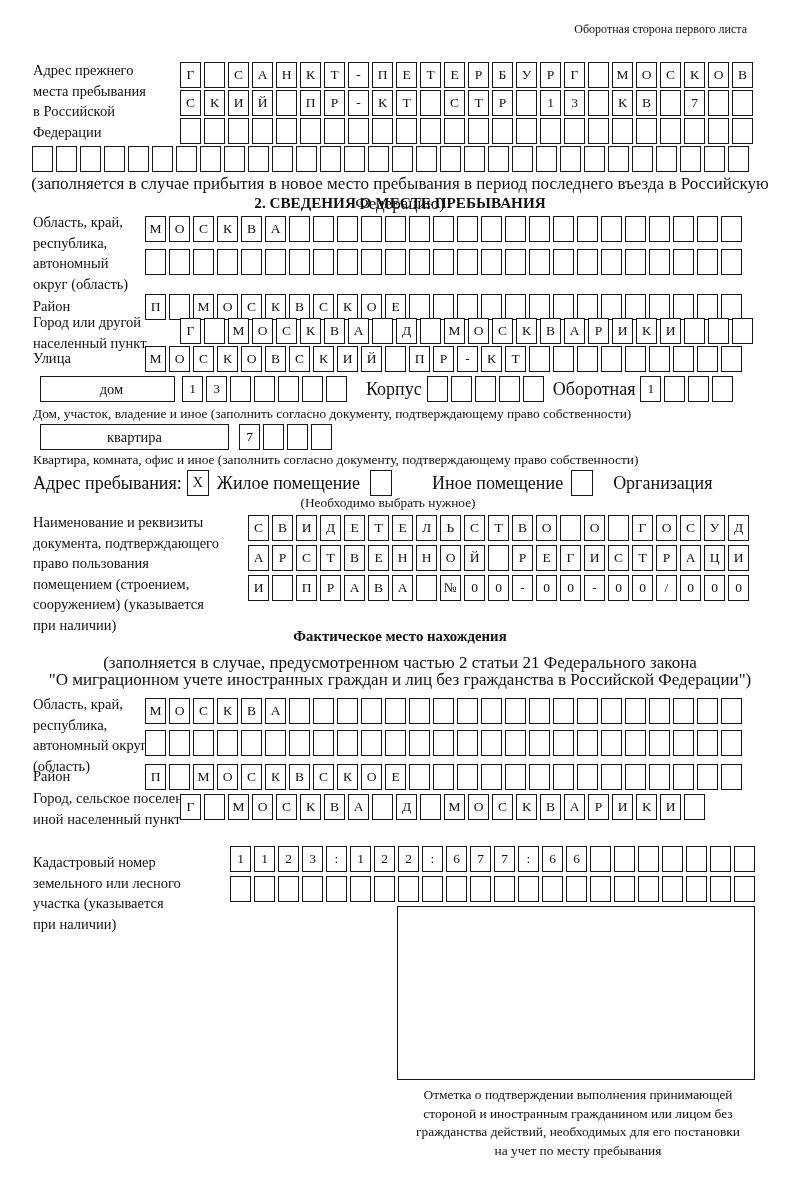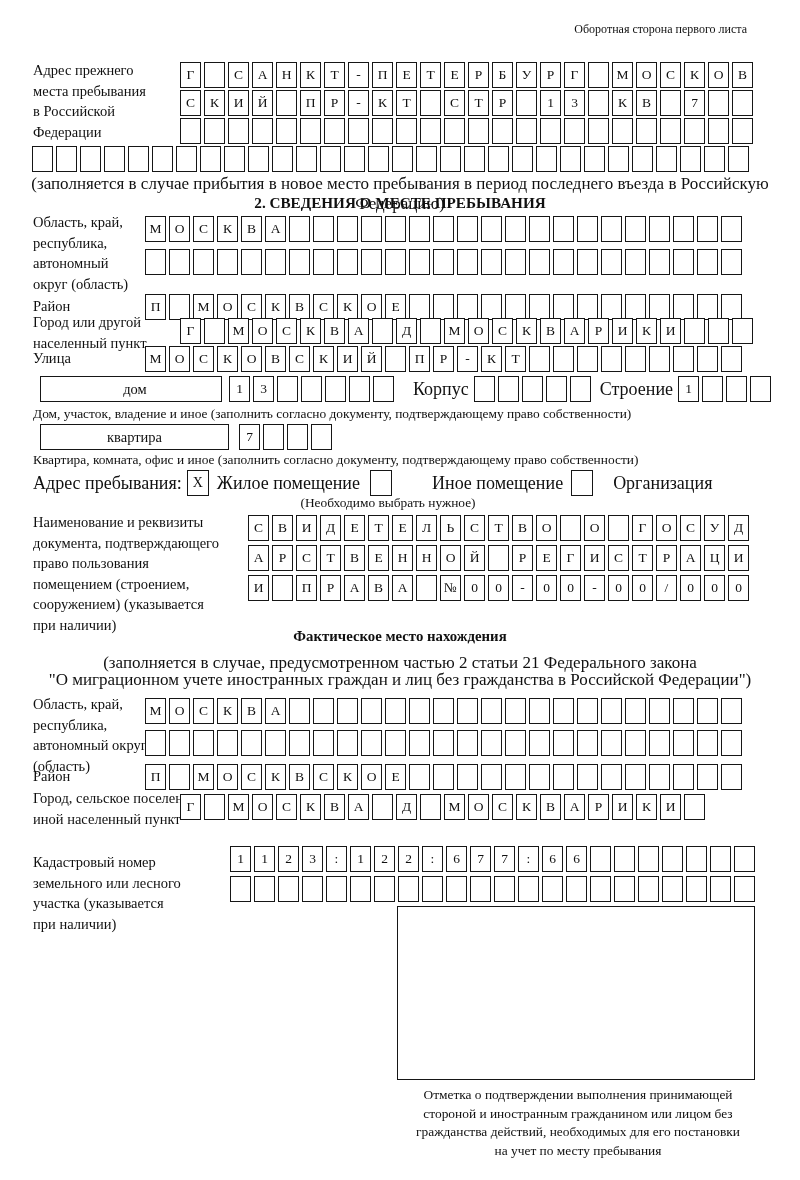--- a/index.html
+++ b/index.html
@@ -292,39 +292,39 @@
       <span class="cell"></span>
       <span class="cell"></span>
       <span class="cell"></span>
       <span class="cell"></span>
       <span class="cell"></span>
       <span class="cell"></span>
       <span class="cell"></span>
     </div>
 
   <div class="row-flex" style="left:40px;top:376px;">
-    <span class="fieldbox" style="width:182px;padding-left:8px;">дом</span>
+    <span class="fieldbox" style="width:135px;padding-left:8px;">дом</span>
     <span class="cells-inline" style="margin-left:7px;">
         <span class="cell">1</span>
         <span class="cell">3</span>
         <span class="cell"></span>
         <span class="cell"></span>
         <span class="cell"></span>
         <span class="cell"></span>
         <span class="cell"></span>
       </span>
     <span class="inline-lbl" style="margin-left:16px;">Корпус</span>
     <span class="cells-inline" style="margin-left:5px;">
         <span class="cell"></span>
         <span class="cell"></span>
         <span class="cell"></span>
         <span class="cell"></span>
         <span class="cell"></span>
       </span>
-    <span class="inline-lbl" style="margin-left:6px;">Строение</span>
+    <span class="inline-lbl" style="margin-left:6px;">Оборотная</span>
     <span class="cells-inline" style="margin-left:5px;">
         <span class="cell">1</span>
         <span class="cell"></span>
         <span class="cell"></span>
         <span class="cell"></span>
       </span>
   </div>
   <div class="cap" style="left:33px;top:406px;">Дом, участок, владение и иное (заполнить согласно документу, подтверждающему право собственности)</div>
 
   <div class="row-flex" style="left:40px;top:424px;">

